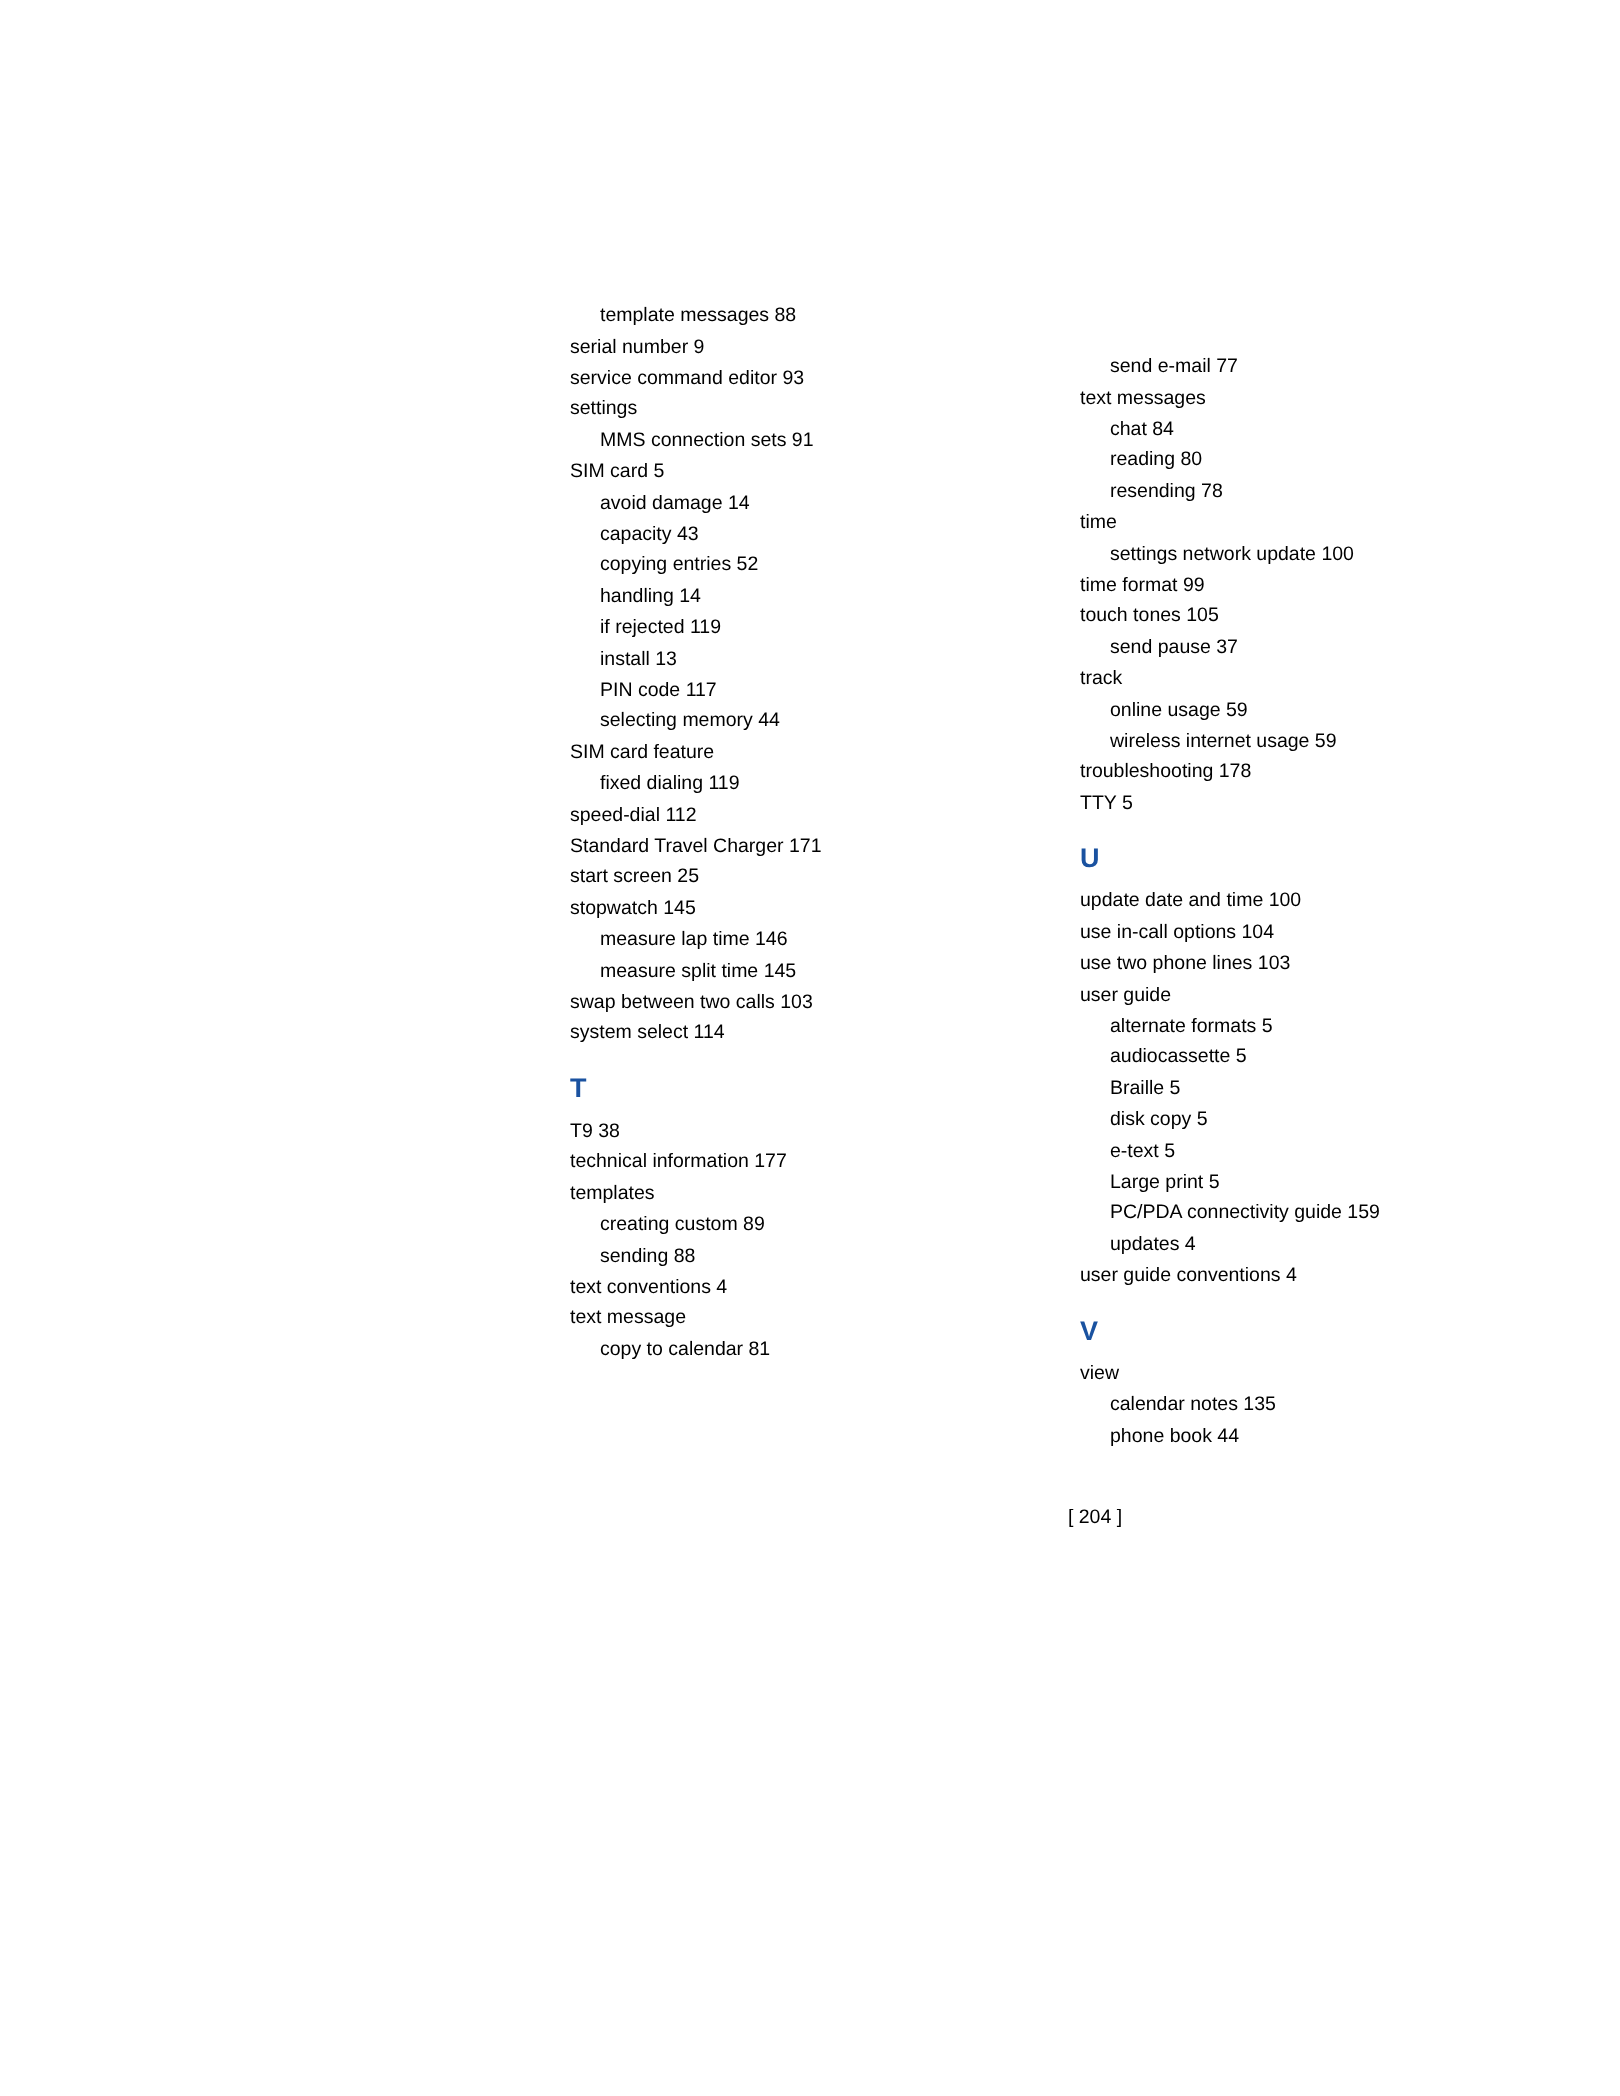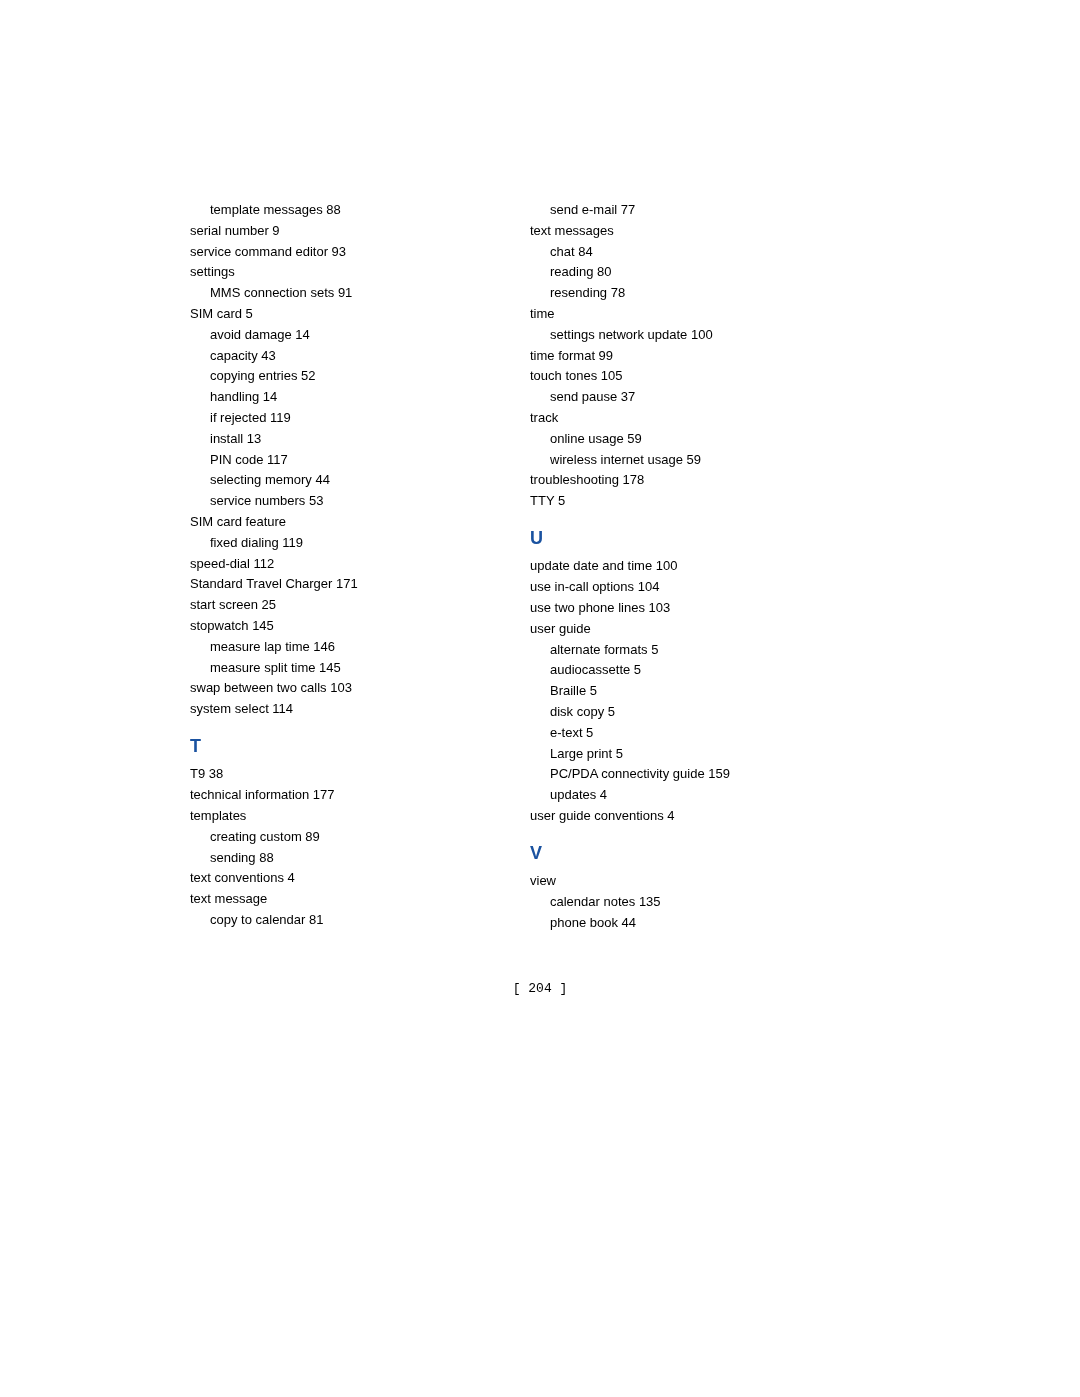--- a/index.html
+++ b/index.html
@@ -18,39 +18,40 @@
       position: relative;
     }
 
     .page-container {
       width: 1080px;
       min-height: 1397px;
       background: #ffffff;
       padding: 200px 0 200px 0;
       display: flex;
       flex-direction: column;
-      align-items: center;
+      align-items: flex-end;
     }
 
     .content-area {
       width: 700px;
       display: flex;
       flex-direction: row;
       gap: 0px;
       align-items: flex-start;
     }
 
     .column-left {
       width: 320px;
       padding-right: 20px;
     }
 
     .column-right {
       width: 320px;
       padding-left: 20px;
+      margin-top: 34px;
     }
 
     .index-entry {
       line-height: 1.6;
       font-size: 13px;
     }
 
     .index-entry.indent1 {
       padding-left: 20px;
     }
@@ -58,25 +59,24 @@
     .section-letter {
       font-size: 18px;
       font-weight: bold;
       color: #1a52a0;
       margin-top: 10px;
       margin-bottom: 2px;
       line-height: 1.8;
     }
 
     .page-number-footer {
-      margin-top: 48px;
+      margin-top: 36px;
       text-align: center;
       font-size: 13px;
       width: 700px;
-      font-family: Liberation Mono, monospace;
     }
   </style>
 </head>
 <body>
 
 <div class="page-container">
   <div class="content-area">
     <div class="column-left" id="left-col">
     <div class="index-entry indent1">template messages 88</div>
         <div class="index-entry">serial number 9</div>
@@ -85,21 +85,20 @@
         <div class="index-entry indent1">MMS connection sets 91</div>
         <div class="index-entry">SIM card 5</div>
         <div class="index-entry indent1">avoid damage 14</div>
         <div class="index-entry indent1">capacity 43</div>
         <div class="index-entry indent1">copying entries 52</div>
         <div class="index-entry indent1">handling 14</div>
         <div class="index-entry indent1">if rejected 119</div>
         <div class="index-entry indent1">install 13</div>
         <div class="index-entry indent1">PIN code 117</div>
         <div class="index-entry indent1">selecting memory 44</div>
-        <div class="index-entry indent1">service numbers 53</div>
         <div class="index-entry">SIM card feature</div>
         <div class="index-entry indent1">fixed dialing 119</div>
         <div class="index-entry">speed-dial 112</div>
         <div class="index-entry">Standard Travel Charger 171</div>
         <div class="index-entry">start screen 25</div>
         <div class="index-entry">stopwatch 145</div>
         <div class="index-entry indent1">measure lap time 146</div>
         <div class="index-entry indent1">measure split time 145</div>
         <div class="index-entry">swap between two calls 103</div>
         <div class="index-entry">system select 114</div>

